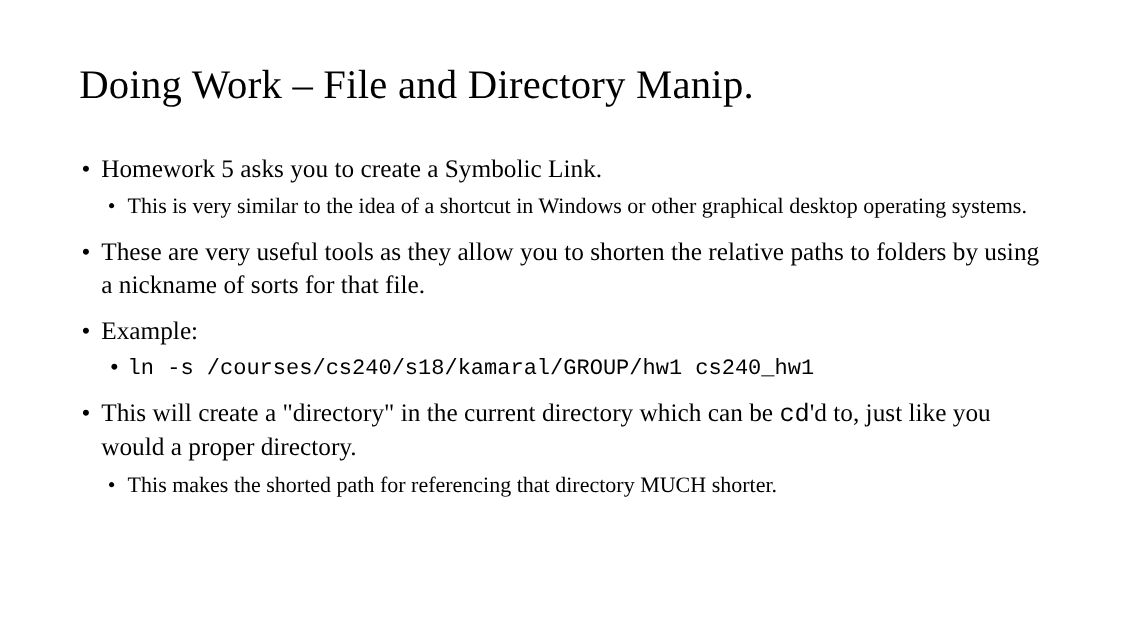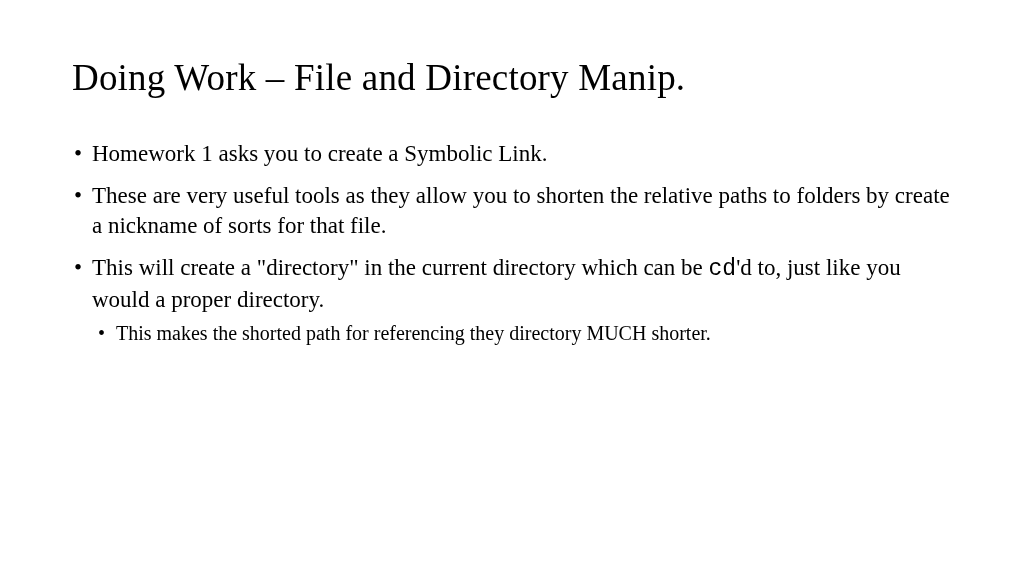--- a/index.html
+++ b/index.html
@@ -58,22 +58,31 @@
       font-size: 21px;
     }
   </style>
 </head>
 <body>
 
 <h1>Doing Work – File and Directory Manip.</h1>
 
 <ul class="outer">
   <li>
-    <span>Homework 1 asks you to create a Symbolic Link.</span>
+    <span>Homework 5 asks you to create a Symbolic Link.</span>
+    <ul class="inner">
+      <li>This is very similar to the idea of a shortcut in Windows or other graphical desktop operating systems.</li>
+    </ul>
   </li>
-  <li>These are very useful tools as they allow you to shorten the relative paths to folders by create a nickname of sorts for that file.</li>
+  <li>These are very useful tools as they allow you to shorten the relative paths to folders by using a nickname of sorts for that file.</li>
+  <li>
+    <span>Example:</span>
+    <ul class="inner">
+      <li class="code-line">ln -s /courses/cs240/s18/kamaral/GROUP/hw1 cs240_hw1</li>
+    </ul>
+  </li>
   <li>
     <span>This will create a "directory" in the current directory which can be </span><span class="mono">cd</span><span>'d to, just like you would a proper directory.</span>
     <ul class="inner">
-      <li>This makes the shorted path for referencing they directory MUCH shorter.</li>
+      <li>This makes the shorted path for referencing that directory MUCH shorter.</li>
     </ul>
   </li>
 </ul>
 
 </body></html>

